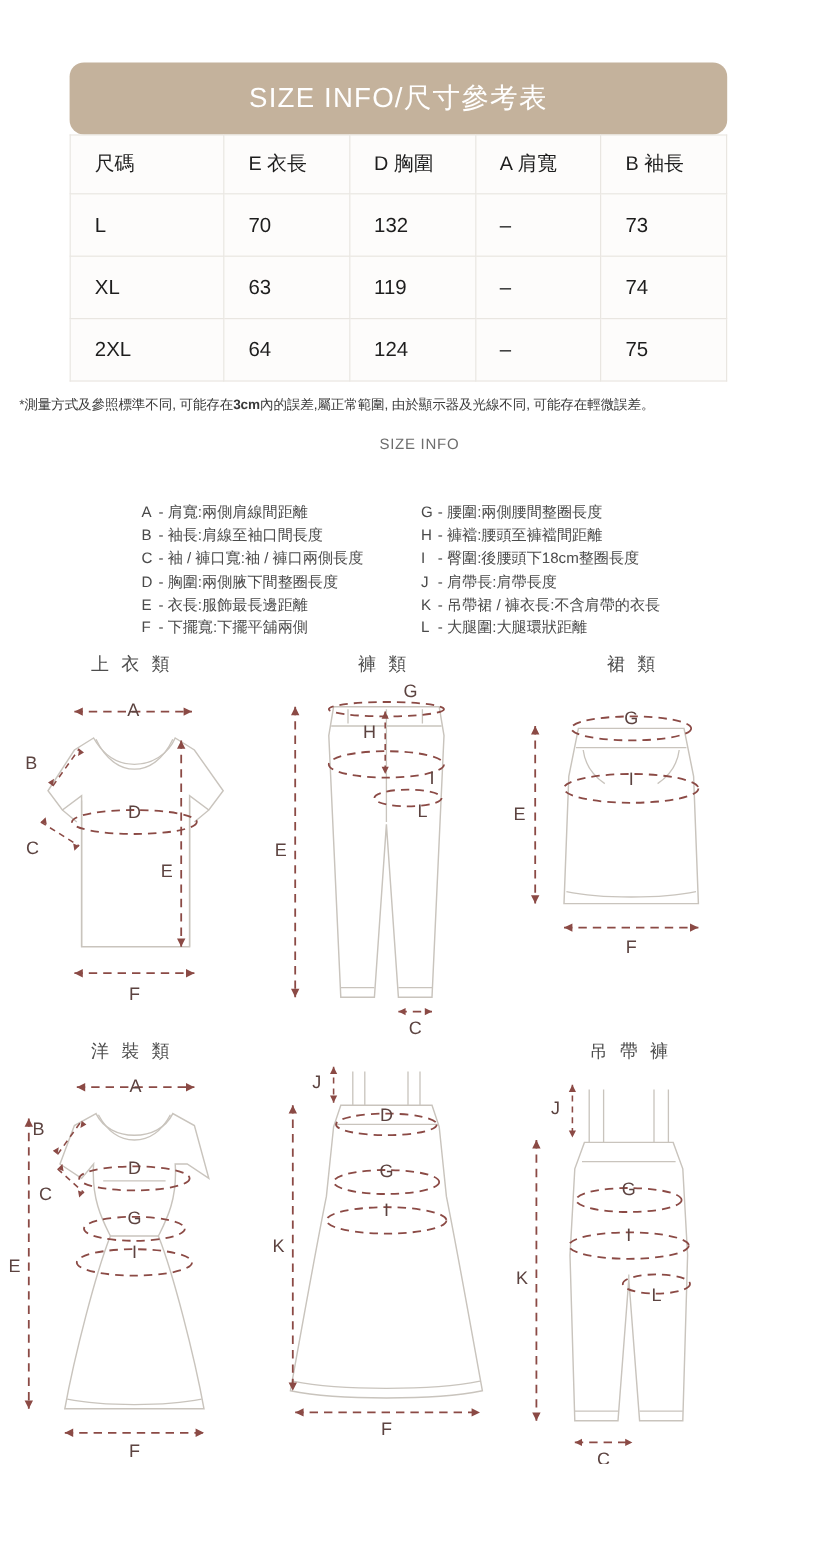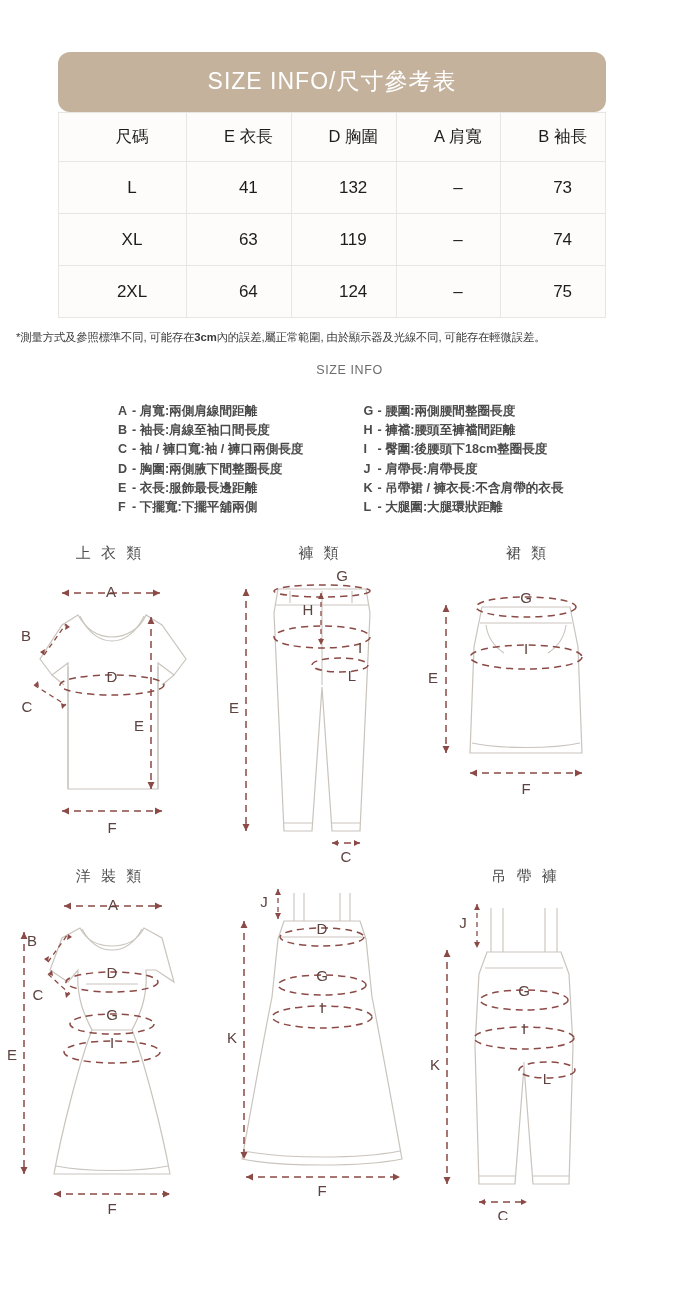--- a/index.html
+++ b/index.html
@@ -11,39 +11,39 @@
   
   .size-table-wrap{position:absolute;left:58px;top:52px;width:548px;}
   .tbl-banner{
     background:#c4b29c;color:#ffffff;text-align:center;
     font-size:23px;letter-spacing:1px;padding:14px 0 15px;
     font-weight:400;
     border-radius:12px;
   }
   table.size-table{border-collapse:collapse;width:100%;table-layout:fixed;}
   table.size-table td{
-    border:1px solid #e9e6e1;text-align:center;color:#1d1d1d;
+    border:1px solid #e9e6e1;text-align:left;color:#1d1d1d;
     font-size:17px;height:49px;background:#fdfcfb;padding-left:20px;
   }
   table.size-table tr.head td{font-size:16.5px;height:46px;}
   table.size-table td:first-child{width:106px;}
   .disclaimer{
     position:absolute;left:16px;top:330px;width:696px;
     font-size:11.3px;color:#3a3a3a;white-space:nowrap;
     letter-spacing:-0.1px;
   }
   .disclaimer b{font-weight:bold;}
   
   .legend-title{
     position:absolute;top:363px;left:0;width:699px;text-align:center;
     font-size:12.5px;color:#6d6d6d;letter-spacing:.6px;
   }
   .legend{
-    position:absolute;left:118px;top:404px;width:470px;
-    display:flex;gap:60px;font-weight:bold;
+    position:absolute;left:118px;top:420px;width:470px;
+    display:flex;gap:48px;
   }
   .legend .col{display:flex;flex-direction:column;gap:3.5px;}
   .legend .row{font-size:12.6px;color:#4a4a4a;white-space:nowrap;line-height:1.25;}
   .legend .row .k{display:inline-block;min-width:14px;}
   
   .diagrams{position:absolute;left:0;top:544px;width:628px;}
   .drow{display:flex;}
   .cell{width:233.3px;position:relative;}
   .cat-title{
     text-align:center;font-size:15px;color:#4d4d4d;letter-spacing:3px;
@@ -66,21 +66,21 @@
     <tbody>
       <tr class="head">
         <td>尺碼</td>
         <td>E 衣長</td>
         <td>D 胸圍</td>
         <td>A 肩寬</td>
         <td>B 袖長</td>
       </tr>
       <tr>
         <td>L</td>
-        <td>41</td>
+        <td>70</td>
         <td>132</td>
         <td>–</td>
         <td>73</td>
       </tr>
       <tr>
         <td>XL</td>
         <td>63</td>
         <td>119</td>
         <td>–</td>
         <td>74</td>

